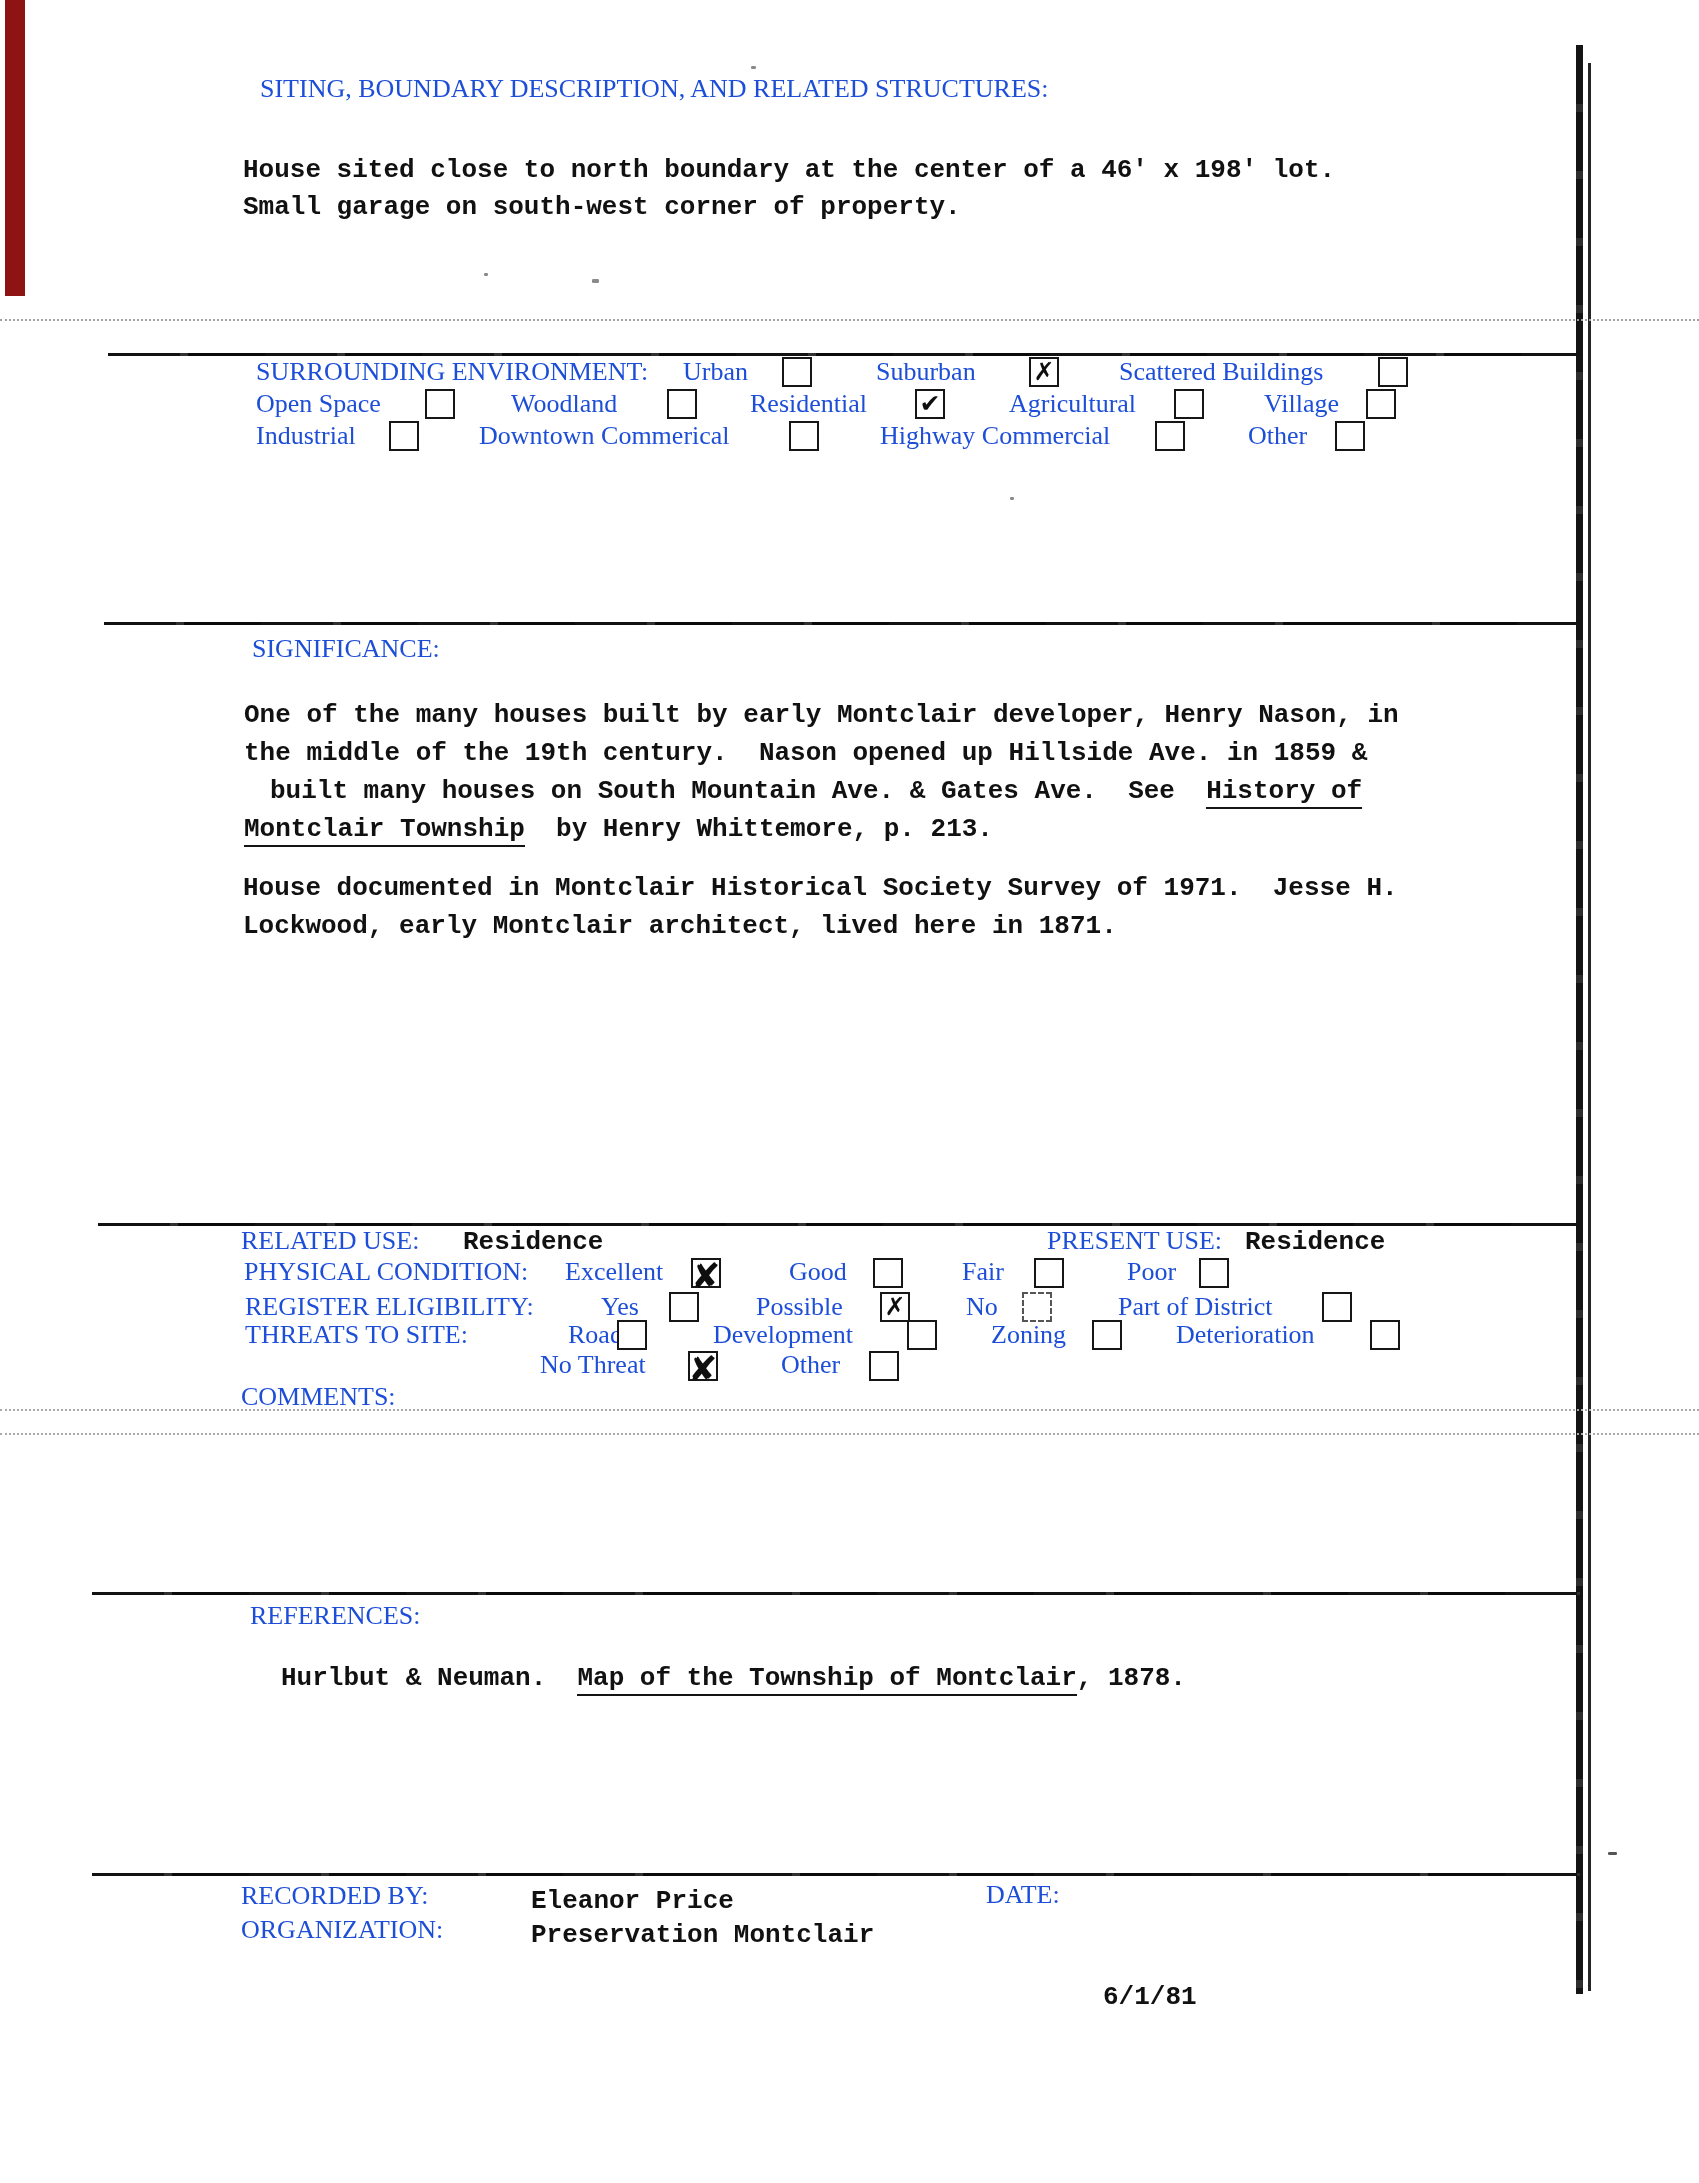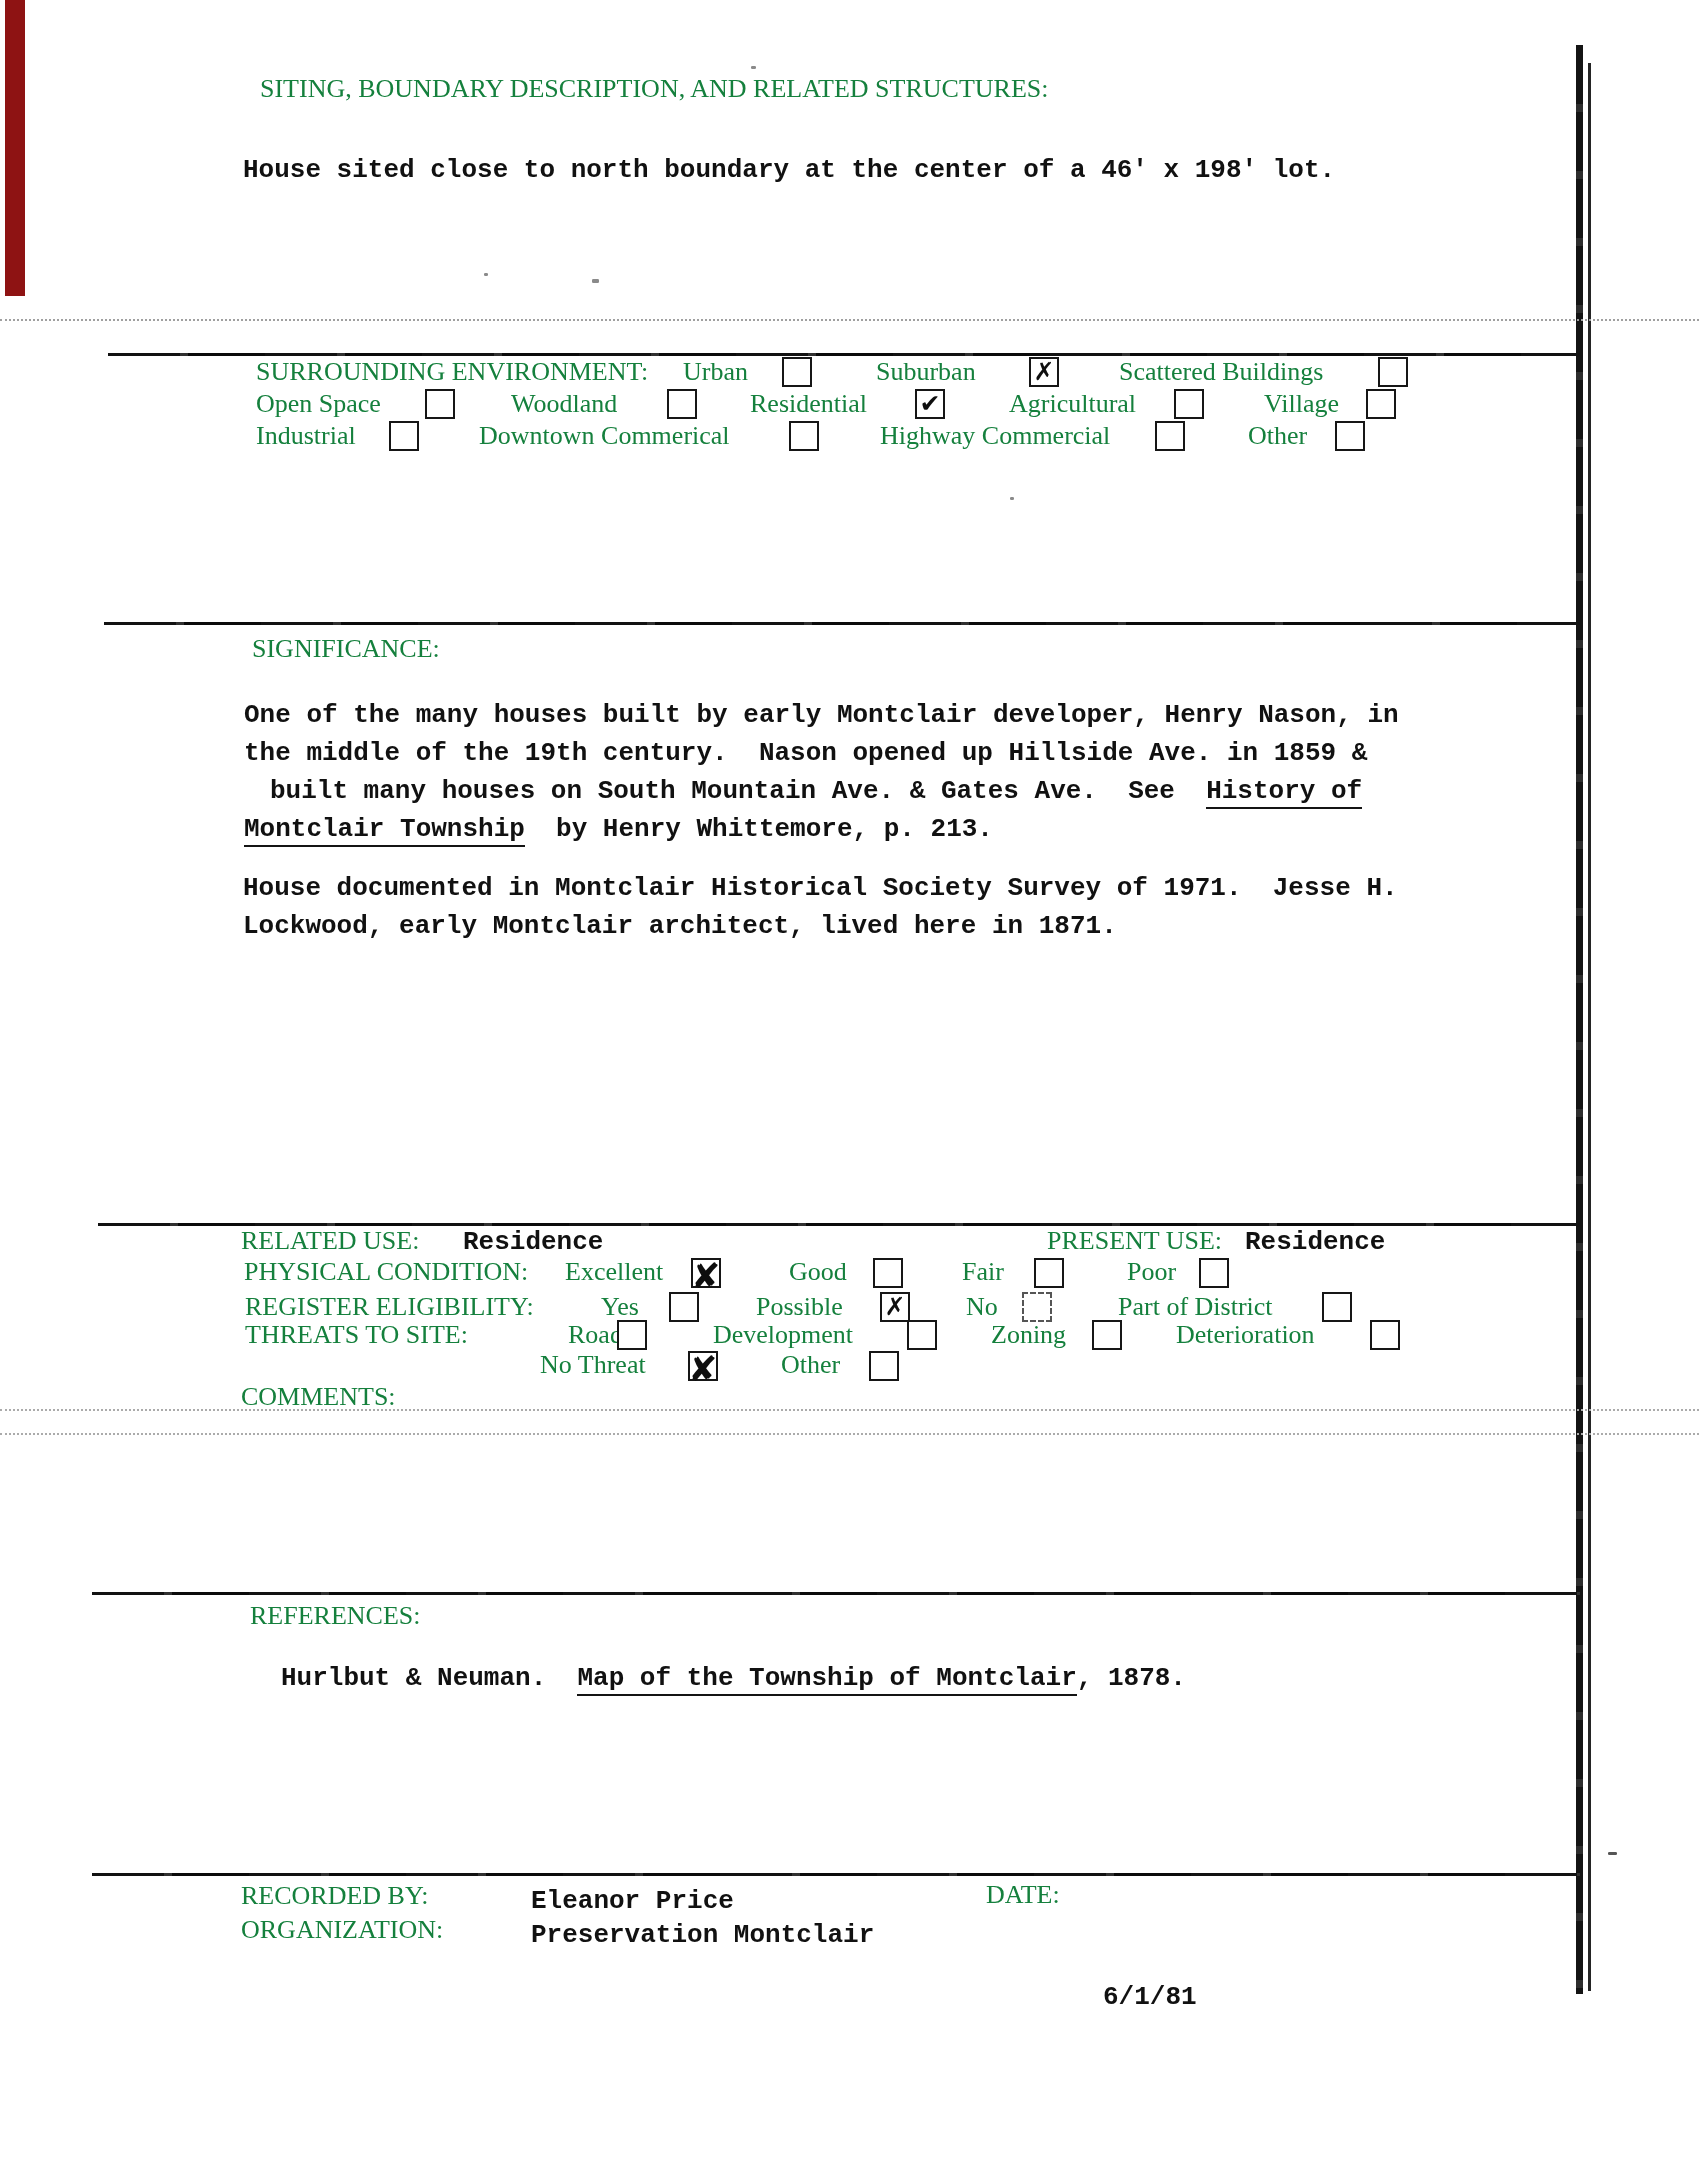--- a/index.html
+++ b/index.html
@@ -1,19 +1,19 @@
 <!DOCTYPE html>
 <html style="font-size:10.5px"><head>
 <meta charset="utf-8">
 <style>
   html,body{margin:0;padding:0;background:#e8e8e8;}
   .page{position:relative;width:1699px;height:2183px;background:#ffffff;overflow:hidden;
         font-family:"Liberation Serif",serif;color:#161616;}
   .abs{position:absolute;white-space:pre;}
-  .serif{font-family:"Liberation Serif",serif;font-size:26px;line-height:31px;color:#15803d;}
+  .serif{font-family:"Liberation Serif",serif;font-size:26px;line-height:31px;color:#1d4ed8;}
   .mono{font-family:"Liberation Mono",monospace;font-weight:700;font-size:26px;line-height:31px;color:#111;}
   .rule{position:absolute;height:3.3px;background:repeating-linear-gradient(90deg,#121212 0 72px,#303030 72px 80px,#0a0a0a 80px 157px);}
   .dotted{position:absolute;width:1699px;border-top:2px dotted #a0a0a0;height:0;}
   .vline{position:absolute;background:#1b1b1b;}
   .redbar{position:absolute;left:5.2px;top:0;width:19.7px;height:296px;background:#8e1313;}
   .cb{position:absolute;width:26px;height:26px;border:2.6px solid #161616;background:#fff;}
   .cb.dashedbox{border:2.6px dashed #555;}
   .cb .mark{position:absolute;left:50%;top:46%;transform:translate(-50%,-50%);
             font-family:"DejaVu Sans",sans-serif;font-weight:700;font-size:25px;color:#0e0e0e;line-height:1;}
   .cb .mark.big{font-size:35px;top:62%;}
@@ -41,20 +41,21 @@
   <div class="rule" style="left:92px;top:1873px;width:1488px;"></div>
 
   <div class="speck" style="left:592px;top:279px;width:6.6px;height:3.9px;"></div>
   <div class="speck" style="left:484px;top:273px;width:3.9px;height:3.3px;"></div>
   <div class="speck" style="left:751px;top:66px;width:5.2px;height:2.6px;"></div>
   <div class="speck" style="left:1608px;top:1852px;width:9.2px;height:3.3px;background:#555;"></div>
   <div class="speck" style="left:1010px;top:497px;width:3.9px;height:2.6px;"></div>
 
   <div class="abs serif" style="left:260px;top:73px;">SITING, BOUNDARY DESCRIPTION, AND RELATED STRUCTURES:</div>
   <div class="abs mono" style="left:243px;top:155px;">House sited close to north boundary at the center of a 46' x 198' lot.</div>
+  <div class="abs mono" style="left:243px;top:192px;">Small garage on south-west corner of property.</div>
 
   <div class="abs serif" style="left:256px;top:356px;">SURROUNDING ENVIRONMENT:</div>
 
   <div class="abs serif" style="left:683px;top:356px;">Urban</div>
   <span class="cb" style="left:782px;top:357px;">
       <span class="mark"></span>
     </span>
   <div class="abs serif" style="left:876px;top:356px;">Suburban</div>
   <span class="cb" style="left:1029px;top:357px;">
       <span class="mark">✗</span>

